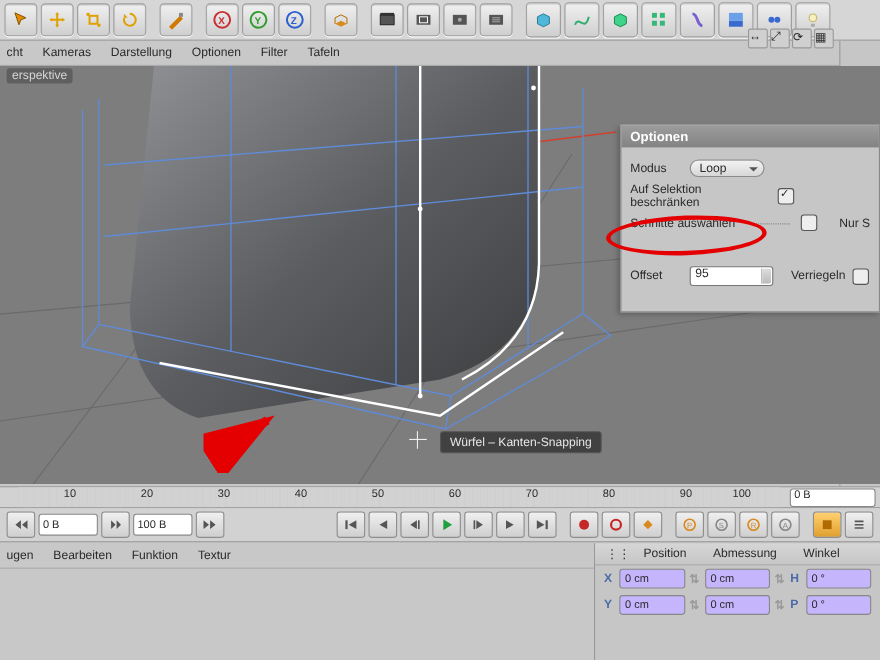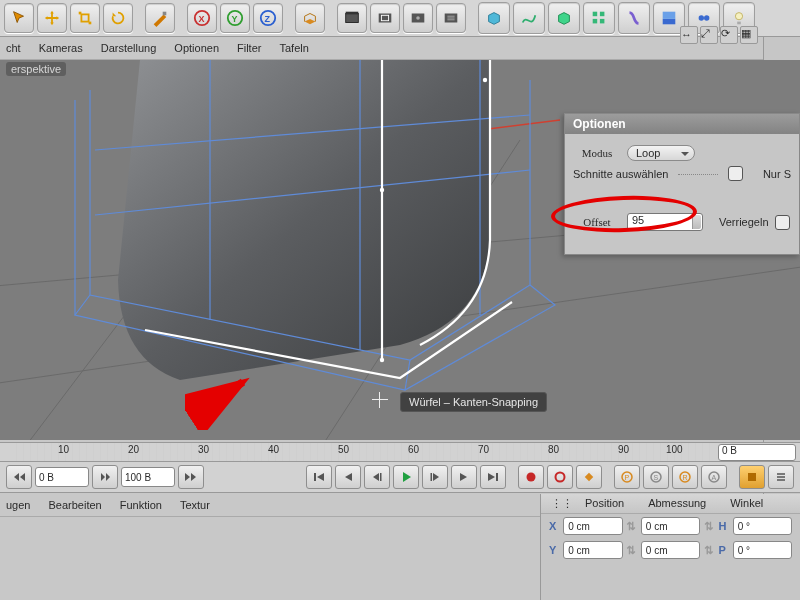--- a/index.html
+++ b/index.html
@@ -12,21 +12,21 @@
   .menubar span{cursor:default;}
   .viewport{position:absolute;left:0;top:60px;width:800px;height:380px;background:#7d7d7d;overflow:hidden;}
   .persp-label{position:absolute;left:6px;top:2px;color:#d7d7d7;font-size:11px;background:rgba(40,40,40,.35);padding:1px 5px;border-radius:3px;}
   .tooltip{position:absolute;left:400px;top:332px;background:rgba(60,60,60,.92);color:#e6e6e6;font-size:11px;padding:3px 8px;border-radius:3px;border:1px solid #555;}
   
   .opts{position:absolute;right:0;top:113px;width:234px;background:#c6c6c6;border:1px solid #888;box-shadow:-2px 2px 5px rgba(0,0,0,.25);}
   .opts-title{background:linear-gradient(#9c9c9c,#838383);color:#fff;font-weight:bold;padding:3px 8px;font-size:12px;}
   .opts-body{padding:6px 8px 18px 8px;}
   .opt-row{display:flex;align-items:center;gap:6px;margin:5px 0;font-size:11px;}
   .opt-label{width:128px;text-align:left;}
-  .opt-label.short{width:48px;text-align:center;font-family:Liberation Serif, serif;}
+  .opt-label.short{width:48px;text-align:left;}
   .dropdown{background:linear-gradient(#f3f3f3,#d7d7d7);border:1px solid #8b8b8b;border-radius:10px;padding:1px 16px 1px 8px;font-size:11px;position:relative;cursor:pointer;min-width:42px;}
   .dropdown:after{content:"";position:absolute;right:5px;top:6px;border:4px solid transparent;border-top-color:#555;}
   .cb{width:13px;height:13px;border:1px solid #555;border-radius:3px;background:#eee;display:inline-block;}
   .cb.checked:after{content:"✓";font-size:10px;position:relative;left:1px;top:-2px;color:#222;}
   .dots{flex:1;border-bottom:1px dotted #888;height:1px;margin:0 4px;}
   .numfield{width:60px;height:16px;background:#fff;border:1px solid #777;border-radius:3px;padding:0 10px 0 4px;font-size:11px;position:relative;}
   .numfield .spin{position:absolute;right:1px;top:1px;width:8px;height:14px;background:linear-gradient(#ddd,#bbb);border-left:1px solid #999;border-radius:0 2px 2px 0;}
   .red-ellipse{position:absolute;right:102px;top:82px;width:138px;height:28px;border:4px solid #e40000;border-radius:50%;transform:rotate(-2deg);pointer-events:none;}
   
   .rpanel{position:absolute;right:0;top:0;width:36px;height:600px;background:#c6c6c6;border-left:1px solid #999;z-index:0;}
@@ -42,21 +42,21 @@
   .pbtn svg{width:14px;height:14px;}
   .fbox{width:46px;height:18px;background:#fff;border:1px solid #888;border-radius:3px;font-size:10px;padding:0 3px;display:flex;align-items:center;}
   
   .menubar2{position:absolute;left:0;top:494px;right:0;height:22px;background:#c8c8c8;border-bottom:1px solid #aaa;display:flex;align-items:center;gap:18px;padding:0 6px;}
   
   .attr{position:absolute;left:540px;top:494px;right:0;bottom:0;background:#c6c6c6;border-left:1px solid #999;}
   .attr-hdr{display:flex;gap:24px;padding:3px 10px;border-bottom:1px solid #aaa;background:linear-gradient(#d6d6d6,#c6c6c6);}
   .attr-hdr span{font-size:11px;}
   .attr-row{display:flex;align-items:center;gap:4px;padding:3px 8px;}
   .attr-row .lbl{width:12px;color:#4a6aa8;font-weight:bold;}
-  .afield{width:58px;height:16px;background:#ffffff;border:1px solid #888;border-radius:3px;font-size:10px;padding:0 4px;display:flex;align-items:center;text-align:right;}
+  .afield{width:58px;height:16px;background:#c4b5fd;border:1px solid #888;border-radius:3px;font-size:10px;padding:0 4px;display:flex;align-items:center;text-align:right;}
   
   .scene{position:absolute;inset:0;}
   .arrow{position:absolute;left:185px;top:310px;pointer-events:none;}
   .cross{position:absolute;left:372px;top:332px;width:16px;height:16px;}
   .cross:before,.cross:after{content:"";position:absolute;background:#eee;}
   .cross:before{left:7px;top:0;width:1px;height:16px;}
   .cross:after{top:7px;left:0;height:1px;width:16px;}
   .side-icons{position:absolute;right:42px;top:26px;display:flex;gap:2px;}
   .sico{width:16px;height:16px;border:1px solid #999;background:#d0d0d0;border-radius:2px;}
   
@@ -280,20 +280,24 @@
 </div>
 
 <div class="opts">
   <div class="opts-title">Optionen</div>
   <div class="opts-body">
     <div class="opt-row">
       <span class="opt-label short">Modus</span>
       <span class="dropdown">Loop</span>
     </div>
     <div class="opt-row">
+      <span class="opt-label">Auf Selektion beschränken</span>
+      <span class="cb checked"></span>
+    </div>
+    <div class="opt-row">
       <span>Schnitte auswählen</span>
         <span class="dots"></span>
       <span class="cb"></span>
       <span style="margin-left:14px">Nur S</span>
     </div>
     <div class="opt-row" style="margin-top:32px">
       <span class="opt-label short">Offset</span>
       <span class="numfield"><span>95</span><span class="spin"></span></span>
       <span style="margin-left:10px">Verriegeln</span>
       <span class="cb"></span>

